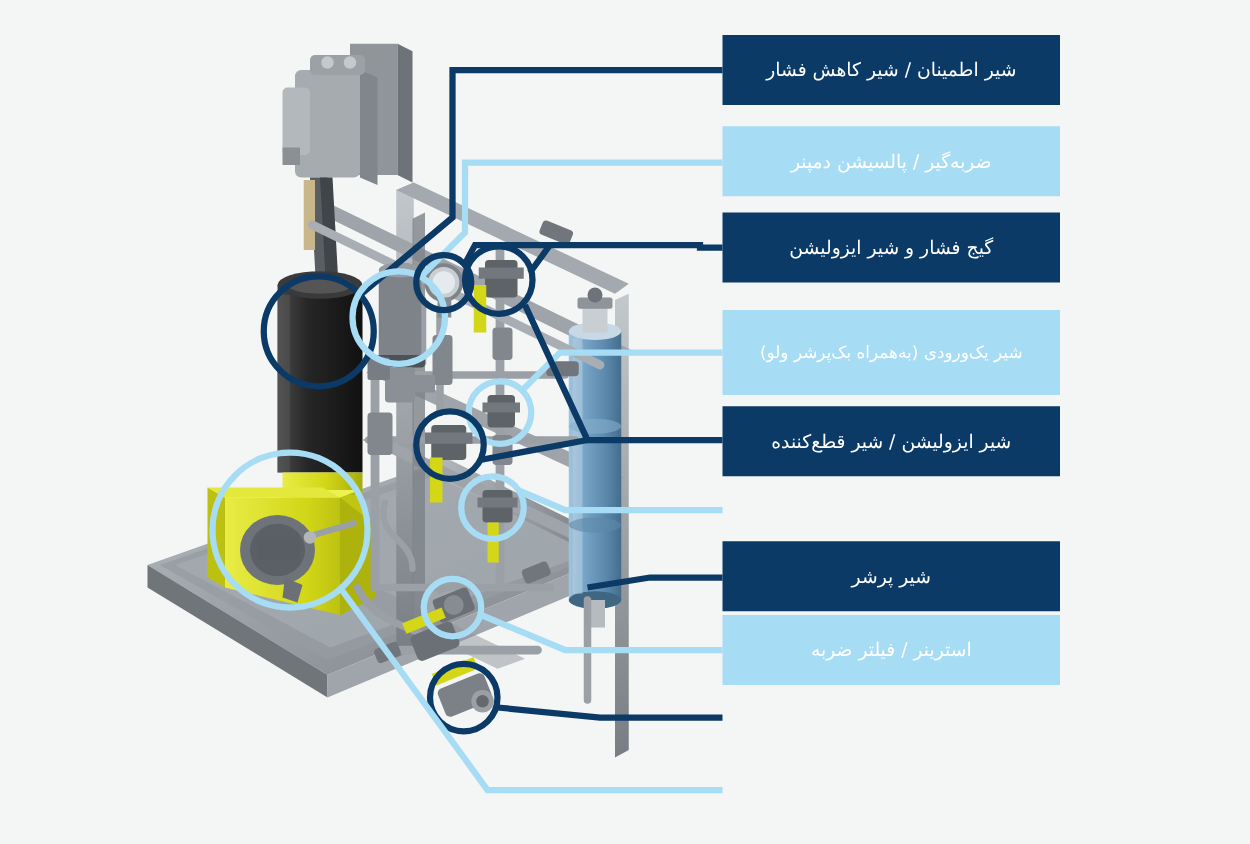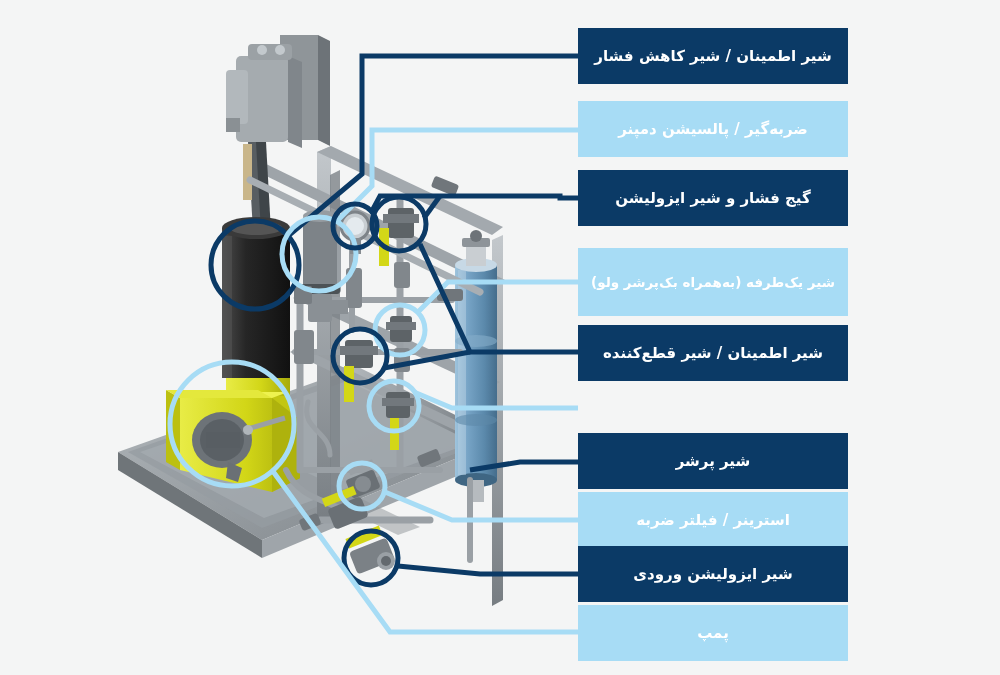--- a/index.html
+++ b/index.html
@@ -18,21 +18,21 @@
 
   
   #leaders{position:absolute;left:0;top:0;width:1000px;height:675px;pointer-events:none;}
 
   
   #labels{position:absolute;left:578px;top:0;width:422px;height:675px;}
   .label-box{
     position:absolute;left:0;width:270px;height:56px;
     display:flex;align-items:center;justify-content:center;
     box-sizing:border-box;padding:0 24px;
-    font-size:15px;font-weight:bold;line-height:1.25;
+    font-size:15px;font-weight:normal;line-height:1.25;
     text-align:center;color:#ffffff;
     direction:rtl;unicode-bidi:isolate;
     white-space:nowrap;
   }
   .label-box.dark{background:#0b3a66;}
   .label-box.light{background:#a7dcf5;}
   .label-box.small{font-size:13.5px;}
 </style>
 </head>
 <body>
@@ -295,32 +295,26 @@
     <div class="label-box dark" style="top:28px">
         <span>شیر اطمینان / شیر کاهش فشار</span>
       </div>
     <div class="label-box dark" style="top:170px">
         <span>گیج فشار و شیر ایزولیشن</span>
       </div>
     <div class="label-box light" style="top:101px">
         <span>ضربه‌گیر / پالسیشن دمپنر</span>
       </div>
     <div class="label-box light small" style="top:248px;height:68px">
-        <span>شیر یک‌طرفه (به‌همراه بک‌پرشر ولو)</span>
+        <span>شیر یک‌ورودی (به‌همراه بک‌پرشر ولو)</span>
       </div>
     <div class="label-box dark" style="top:325px">
-        <span>شیر اطمینان / شیر قطع‌کننده</span>
+        <span>شیر ایزولیشن / شیر قطع‌کننده</span>
       </div>
     <div class="label-box dark" style="top:433px">
         <span>شیر پرشر</span>
       </div>
     <div class="label-box light" style="top:492px">
         <span>استرینر / فیلتر ضربه</span>
       </div>
-    <div class="label-box dark" style="top:546px">
-        <span>شیر ایزولیشن ورودی</span>
-      </div>
-    <div class="label-box light" style="top:605px">
-        <span>پمپ</span>
-      </div>
   </div>
 
 </div>
 
 </body></html>

